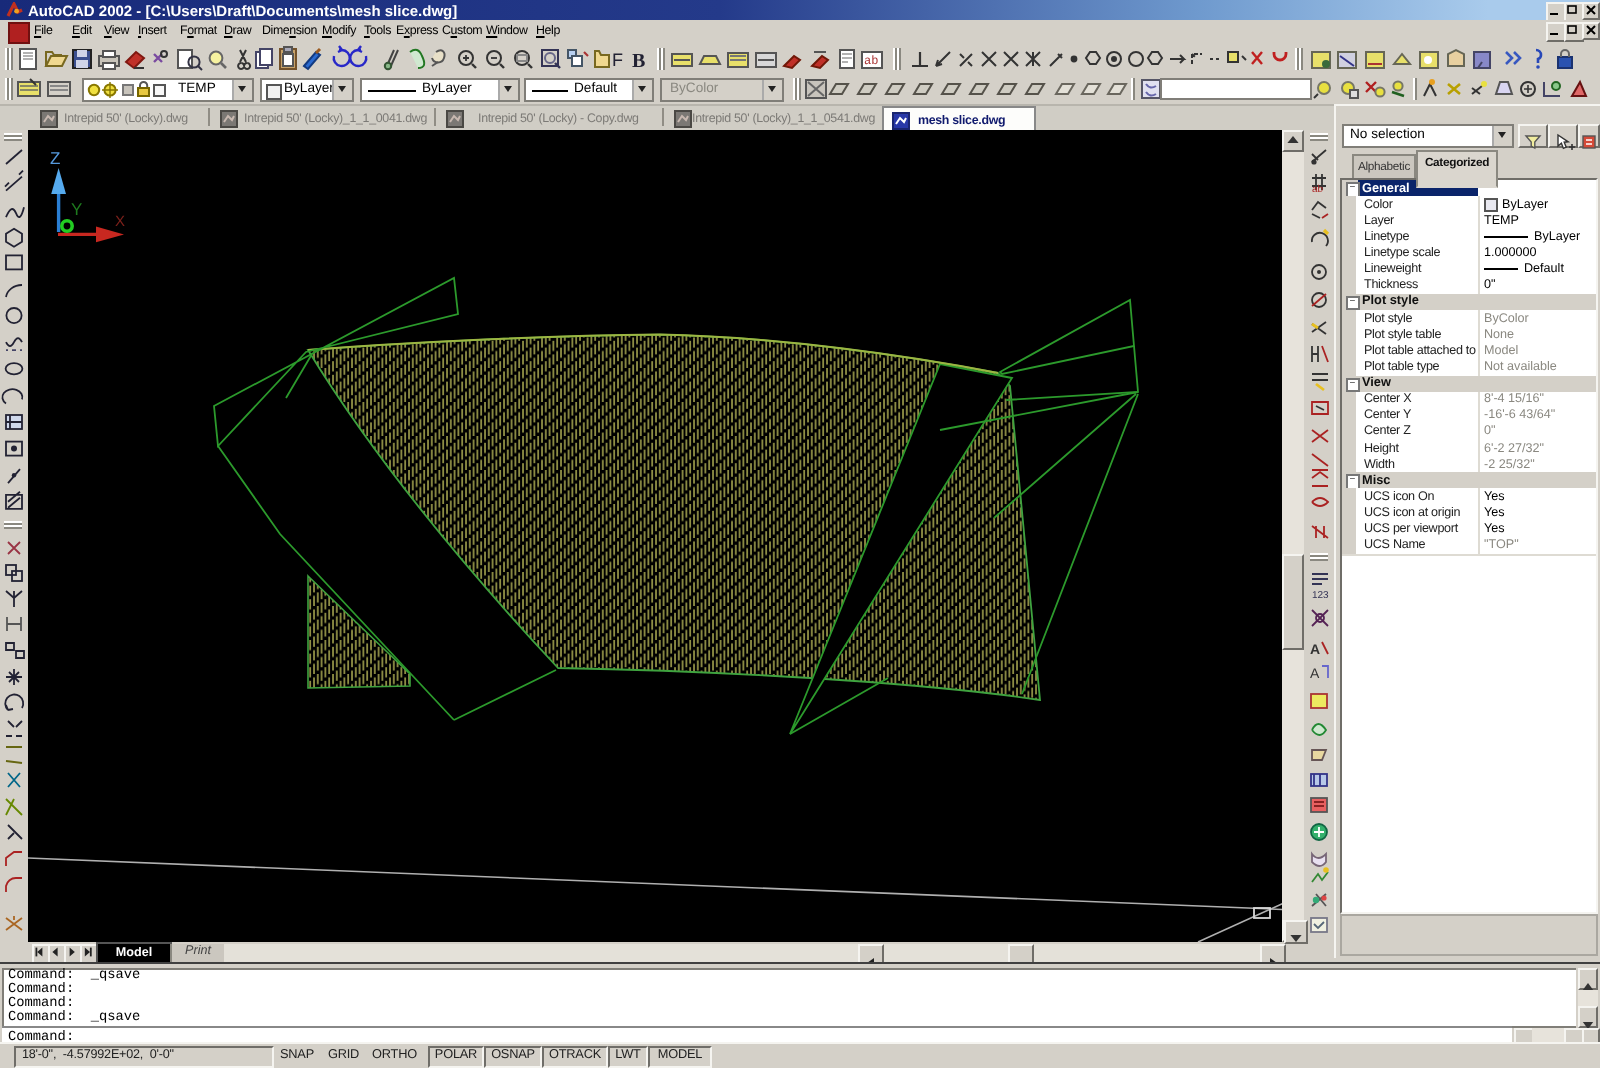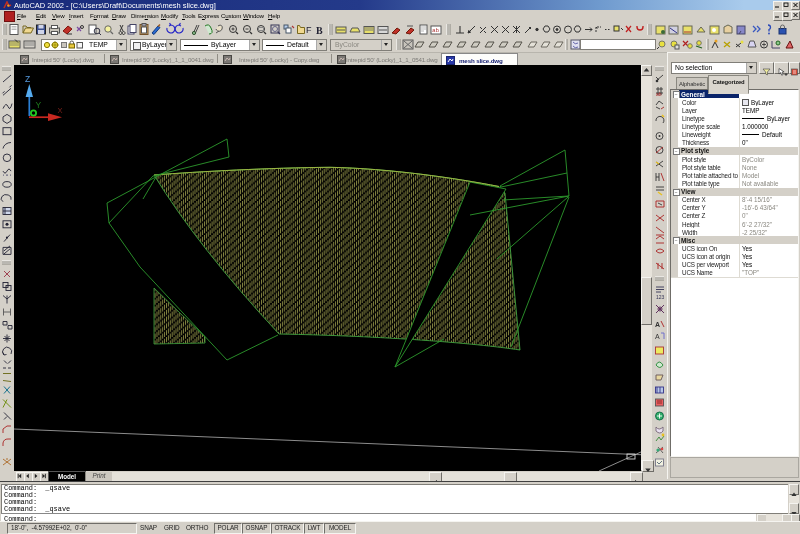--- a/index.html
+++ b/index.html
@@ -1,21 +1,21 @@
 <!DOCTYPE html>
 <html><head><meta charset="utf-8">
 <style>
 html,body{margin:0;padding:0;}
 body{width:800px;height:534px;overflow:hidden;font-family:"Liberation Sans",sans-serif;background:#d4d0c8;position:relative;}
 .abs{position:absolute;}
 .bevel{border-top:1px solid #f5f4f0;border-left:1px solid #f5f4f0;border-right:1px solid #6f6d68;border-bottom:1px solid #6f6d68;}
 .sunk{border-top:1px solid #6f6d68;border-left:1px solid #6f6d68;border-right:1px solid #f5f4f0;border-bottom:1px solid #f5f4f0;}
 .btn{background:#d4d0c8;}
 #titlebar{left:0;top:0;width:800px;height:10px;background:linear-gradient(90deg,#182a7a 0%,#243a8a 45%,#6f9ace 75%,#a9cbec 93%);}
-#titletext{left:14px;top:1px;color:#fff;font-size:7.5px;font-weight:normal;white-space:nowrap;letter-spacing:0px;}
+#titletext{left:14px;top:1px;color:#fff;font-size:7.5px;font-weight:bold;white-space:nowrap;letter-spacing:0px;}
 #menubar{left:0;top:10px;width:800px;height:12px;background:#d4d0c8;border-bottom:1px solid #c0bcb4;}
 .menuitem{font-size:6.2px;color:#000;position:absolute;top:3px;white-space:nowrap;letter-spacing:-0.2px;}
 #tb1{left:0;top:22px;width:800px;height:15px;background:#d4d0c8;}
 #tb2{left:0;top:37px;width:800px;height:15px;background:#d4d0c8;}
 #tabstrip{left:0;top:52px;width:800px;height:13px;background:#d4d0c8;}
 .doctab{position:absolute;top:1px;height:11px;font-size:6.2px;color:#7c7a76;letter-spacing:-0.15px;white-space:nowrap;overflow:hidden;}
 .combo{position:absolute;background:#fff;border:1px solid #807e78;height:10px;font-size:6.8px;color:#000;}
 .combo .arr{position:absolute;right:0px;top:0px;width:9px;height:100%;background:#d4d0c8;border-left:1px solid #aaa;}
 .arr:after{content:"";position:absolute;left:2px;top:3px;border:2.5px solid transparent;border-top:3.5px solid #222;}
 #drawwrap{left:14px;top:65px;width:627px;height:406px;background:#000;}

